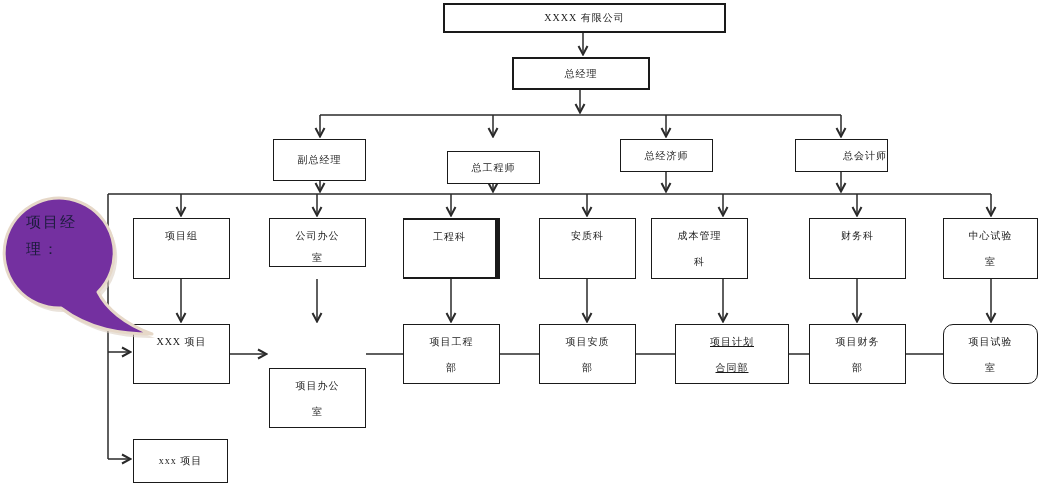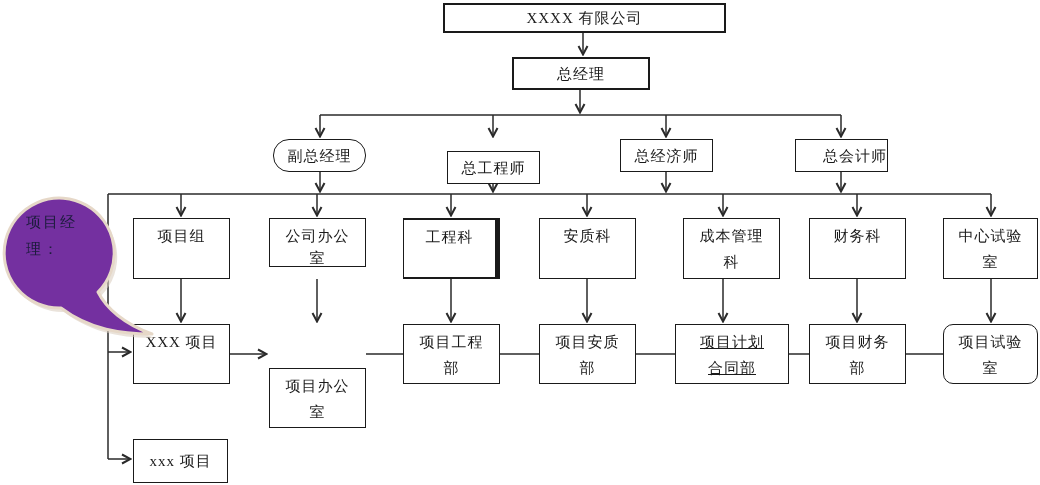--- a/index.html
+++ b/index.html
@@ -8,21 +8,21 @@
     font-family:"Liberation Serif","DejaVu Serif",serif;color:#1a1a1a;
   }
   svg.layer{position:absolute;left:0;top:0;width:1040px;height:485px;}
   svg.connectors{z-index:10;}
   svg.bubble-layer{z-index:30;}
   .connectors line, .connectors polyline{stroke:#2a2a2a;stroke-width:1.5;fill:none;}
   .box{
     position:absolute;box-sizing:border-box;background:#ffffff;
     border:1.5px solid #1a1a1a;z-index:20;
     display:flex;flex-direction:column;align-items:center;justify-content:center;
-    text-align:center;font-size:15px;line-height:26px;letter-spacing:1px;
+    text-align:center;font-size:10px;line-height:26px;letter-spacing:1px;
   }
   .box.tall{justify-content:flex-start;padding-top:4px;}
   .box.heavy{border-width:2px;}
   .box.shadow-right{border-width:2px;border-right-width:5px;border-left-width:1px;}
   .line-text{min-height:0;}
   .callout-text{
     position:absolute;left:26px;top:209px;width:88px;z-index:40;
     font-size:15px;line-height:27px;letter-spacing:2px;color:#1c1c3c;text-align:left;
   }
 </style>
@@ -82,21 +82,21 @@
   </svg>
 
   <div class="box heavy" style="left:443px;top:3px;width:283px;height:30px;">
     <div class="line-text">XXXX 有限公司</div>
   </div>
 
   <div class="box heavy" style="left:512px;top:57px;width:138px;height:33px;">
     <div class="line-text">总经理</div>
   </div>
 
-  <div class="box" style="left:273px;top:139px;width:93px;height:33px;border-radius:16px;">
+  <div class="box" style="left:273px;top:139px;width:93px;height:42px;">
     <div class="line-text">副总经理</div>
   </div>
   <div class="box" style="left:447px;top:139px;width:93px;height:33px;margin-top:12px;">
     <div class="line-text">总工程师</div>
   </div>
   <div class="box" style="left:620px;top:139px;width:93px;height:33px;">
     <div class="line-text">总经济师</div>
   </div>
   <div class="box" style="left:795px;top:139px;width:93px;height:33px;align-items:flex-end;">
     <div class="line-text">总会计师</div>
@@ -111,21 +111,21 @@
     <div class="line-text">室</div>
   </div>
   <div class="box tall shadow-right" style="left:403px;top:218px;width:97px;height:61px;">
     <div class="line-text">工程科</div>
     <div class="line-text"></div>
   </div>
   <div class="box tall" style="left:539px;top:218px;width:97px;height:61px;">
     <div class="line-text">安质科</div>
     <div class="line-text"></div>
   </div>
-  <div class="box tall" style="left:683px;top:218px;width:97px;height:61px;">
+  <div class="box tall" style="left:651px;top:218px;width:97px;height:61px;">
     <div class="line-text">成本管理</div>
     <div class="line-text">科</div>
   </div>
   <div class="box tall" style="left:809px;top:218px;width:97px;height:61px;">
     <div class="line-text">财务科</div>
     <div class="line-text"></div>
   </div>
   <div class="box tall" style="left:943px;top:218px;width:95px;height:61px;">
     <div class="line-text">中心试验</div>
     <div class="line-text">室</div>

